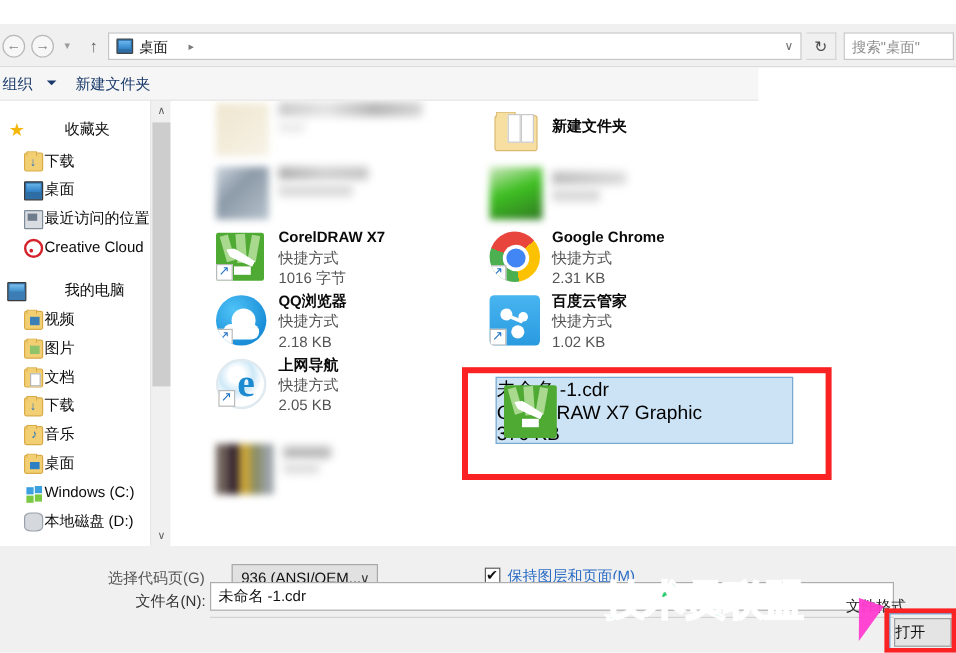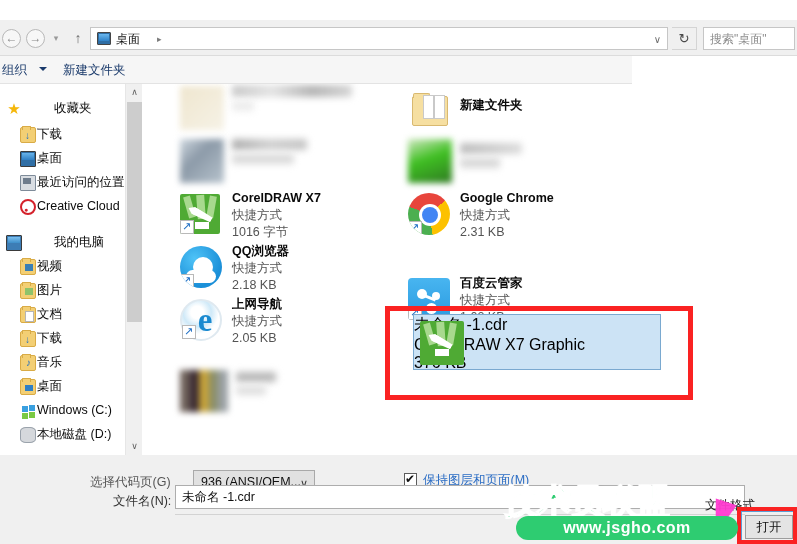--- a/index.html
+++ b/index.html
@@ -476,21 +476,21 @@
     position: absolute; left: 175px; top: 514px;
     width: 570px; height: 1px; background: #d3d3d3;
   }
   .open-btn {
     position: absolute; left: 745px; top: 515px;
     width: 48px; height: 24px;
     background: #e4e4e4; border: 1px solid #9d9d9d;
   }
   .open-btn .v {
     position: absolute; left: 0; right: 0; top: 3px;
-    font-size: 12.5px; color: #111; line-height: 17px; text-align: center;
+    font-size: 12.5px; color: #111; line-height: 17px; text-align: left;
   }
   .btn-focus {
     position: absolute; left: 741px; top: 511px;
     width: 56px; height: 32px;
     border: 1px solid #5b9ed6;
   }
 
   
   .wm {
     position: absolute; left: 502px; top: 483px;
@@ -703,21 +703,21 @@
       <div class="fico qq-ico" style="width:42px;height:42px;top:3px;">
         <span class="hole"></span>
           <span class="cloud"></span>
         <span class="shortcut-badge"></span>
       </div>
       <div class="fname">QQ浏览器</div>
       <div class="ftype">快捷方式</div>
       <div class="fsize">2.18 KB</div>
     </div>
 
-    <div class="fitem" style="left:265px; top:159px;margin-top:32px;">
+    <div class="fitem" style="left:265px; top:159px;">
       <div class="fico baidu-ico" style="width:42px;height:42px;top:3px;">
         <span class="d1"></span>
           <span class="d2"></span>
           <span class="d3"></span>
           <span class="ln"></span>
         <span class="shortcut-badge"></span>
       </div>
       <div class="fname">百度云管家</div>
       <div class="ftype">快捷方式</div>
       <div class="fsize">1.02 KB</div>
@@ -783,18 +783,15 @@
   <div class="btn-focus"></div>
   <div class="open-btn">
     <div class="v">打开</div>
   </div>
 
   <div class="redbox" style="left:737px; top:507px; width:60px; height:37px; border-width:4px;"></div>
 
   <div class="wm">
     <div class="wm-arrow"></div>
     <div class="wm-text">技术员联盟</div>
-    <div class="wm-url">
-      <div class="u">www.jsgho.com</div>
-    </div>
   </div>
 
 </div>
 
 </body></html>

